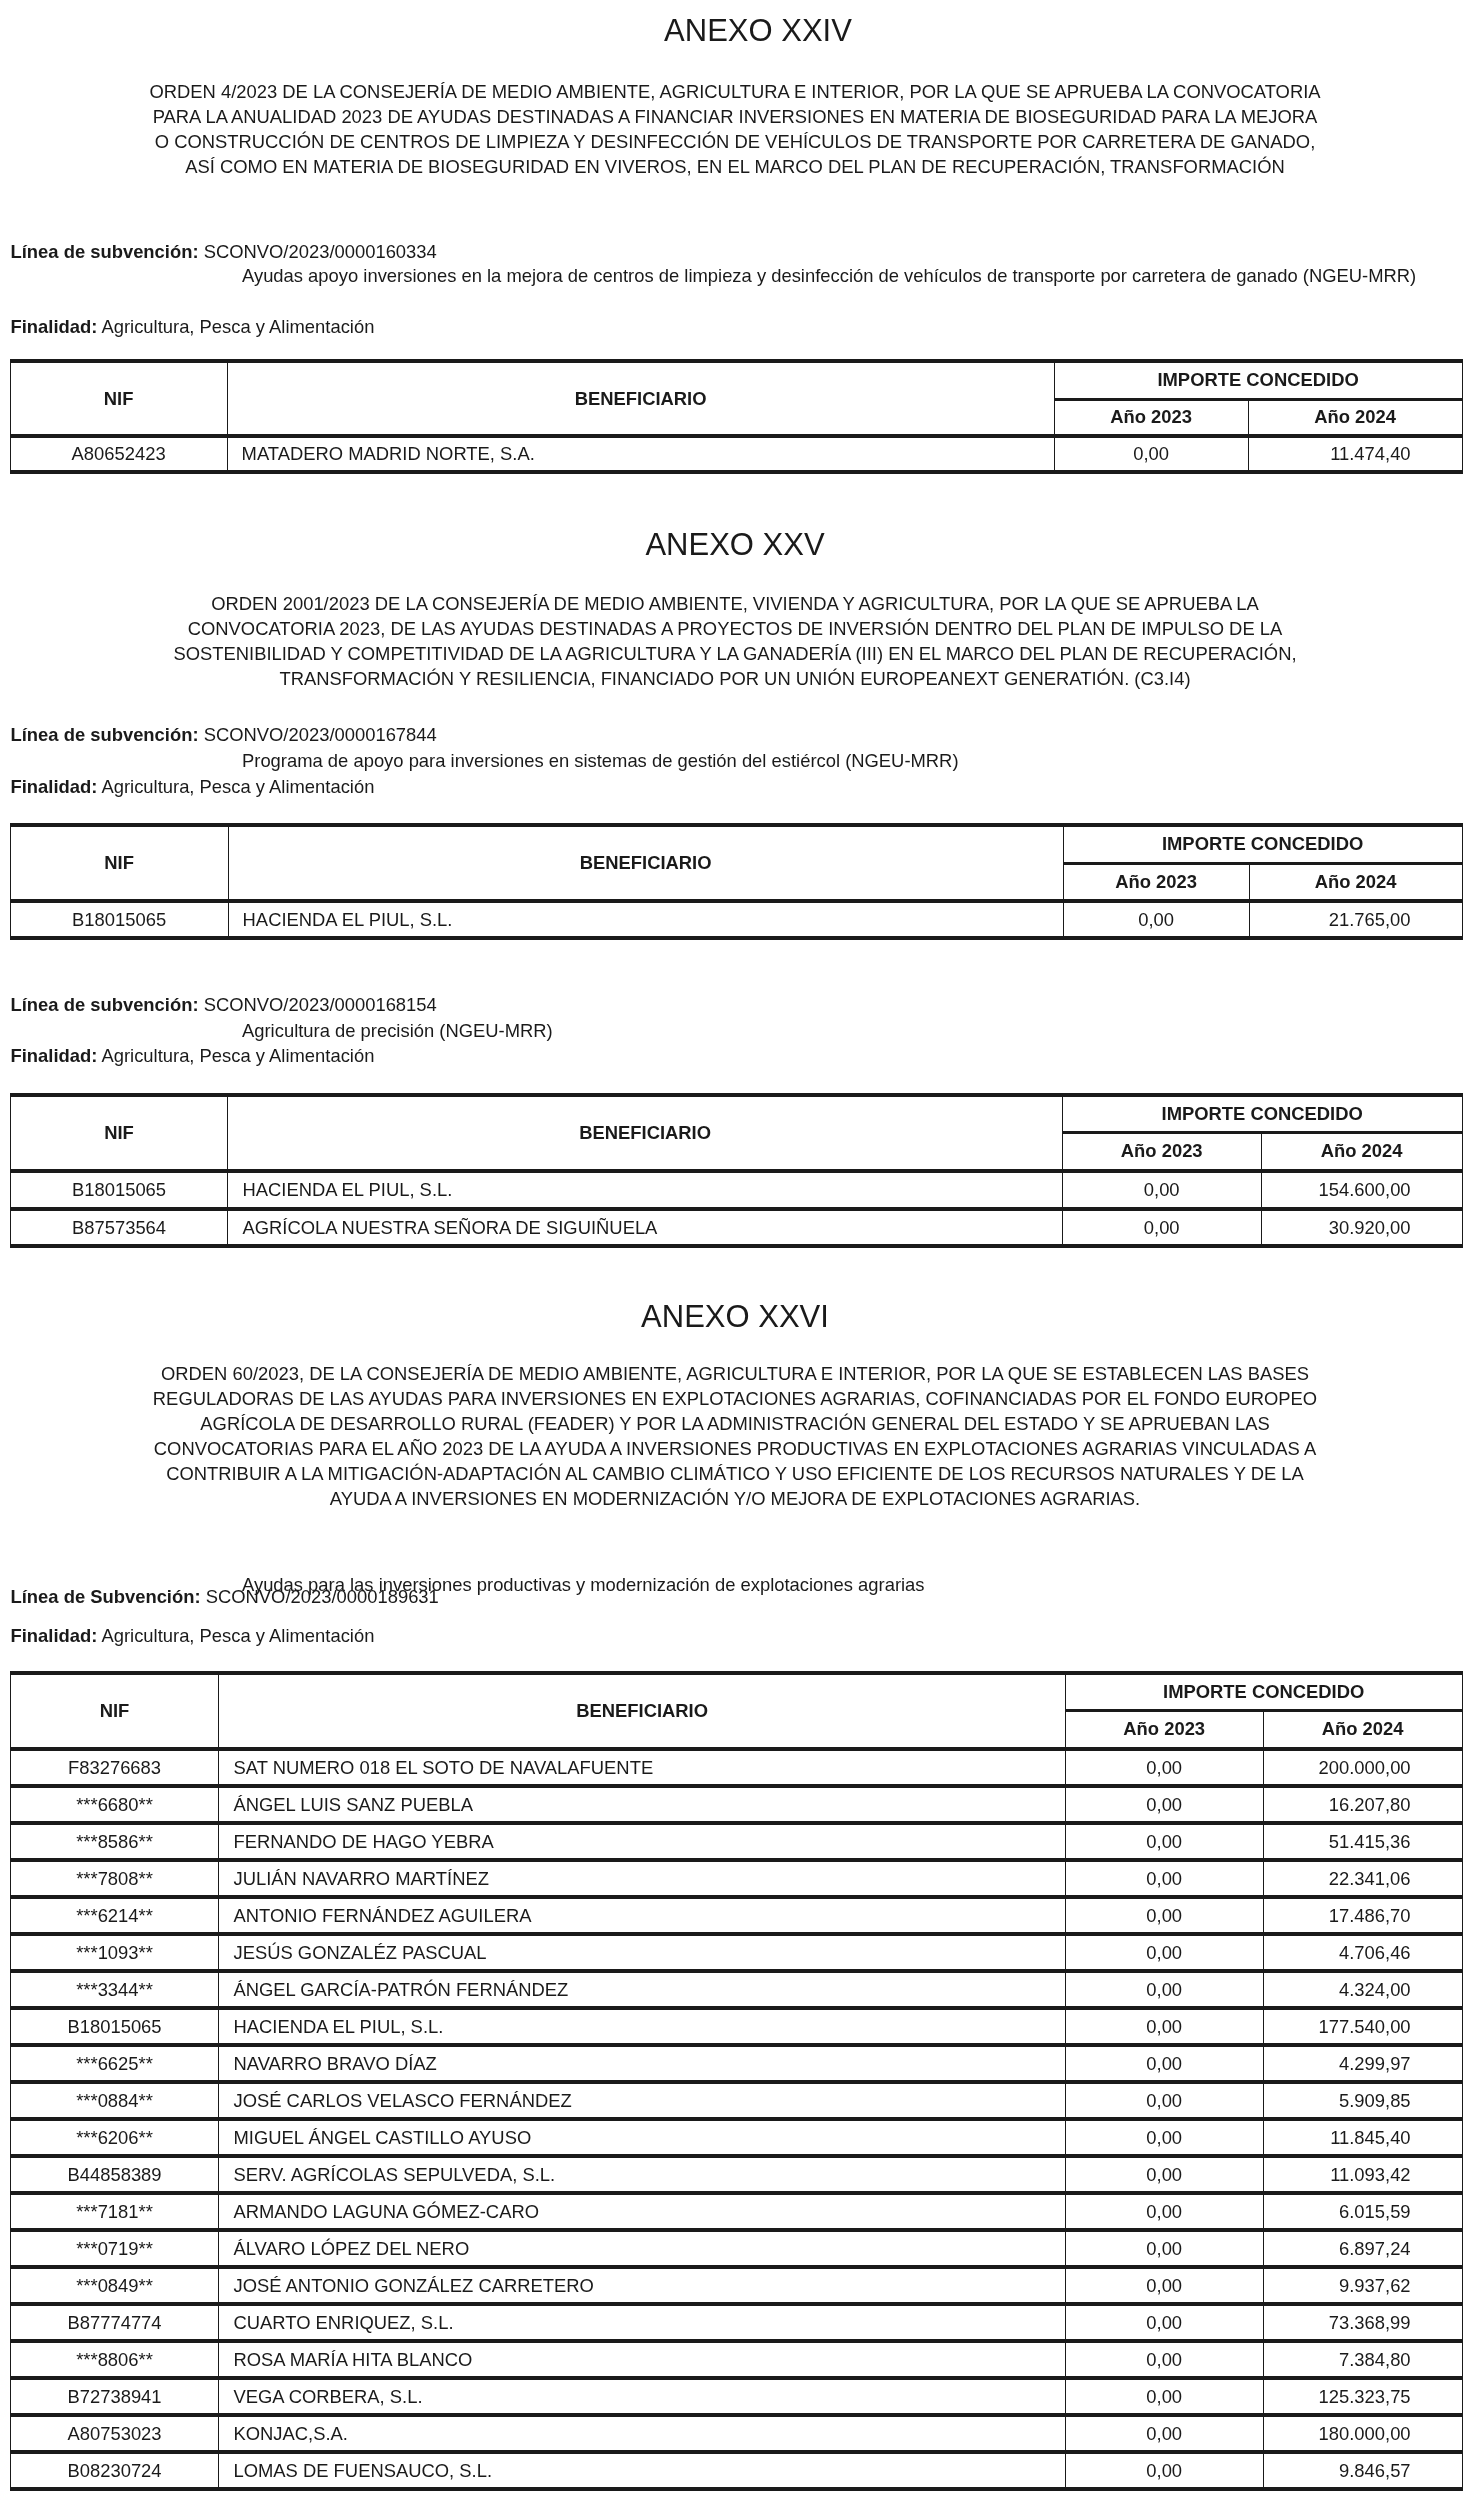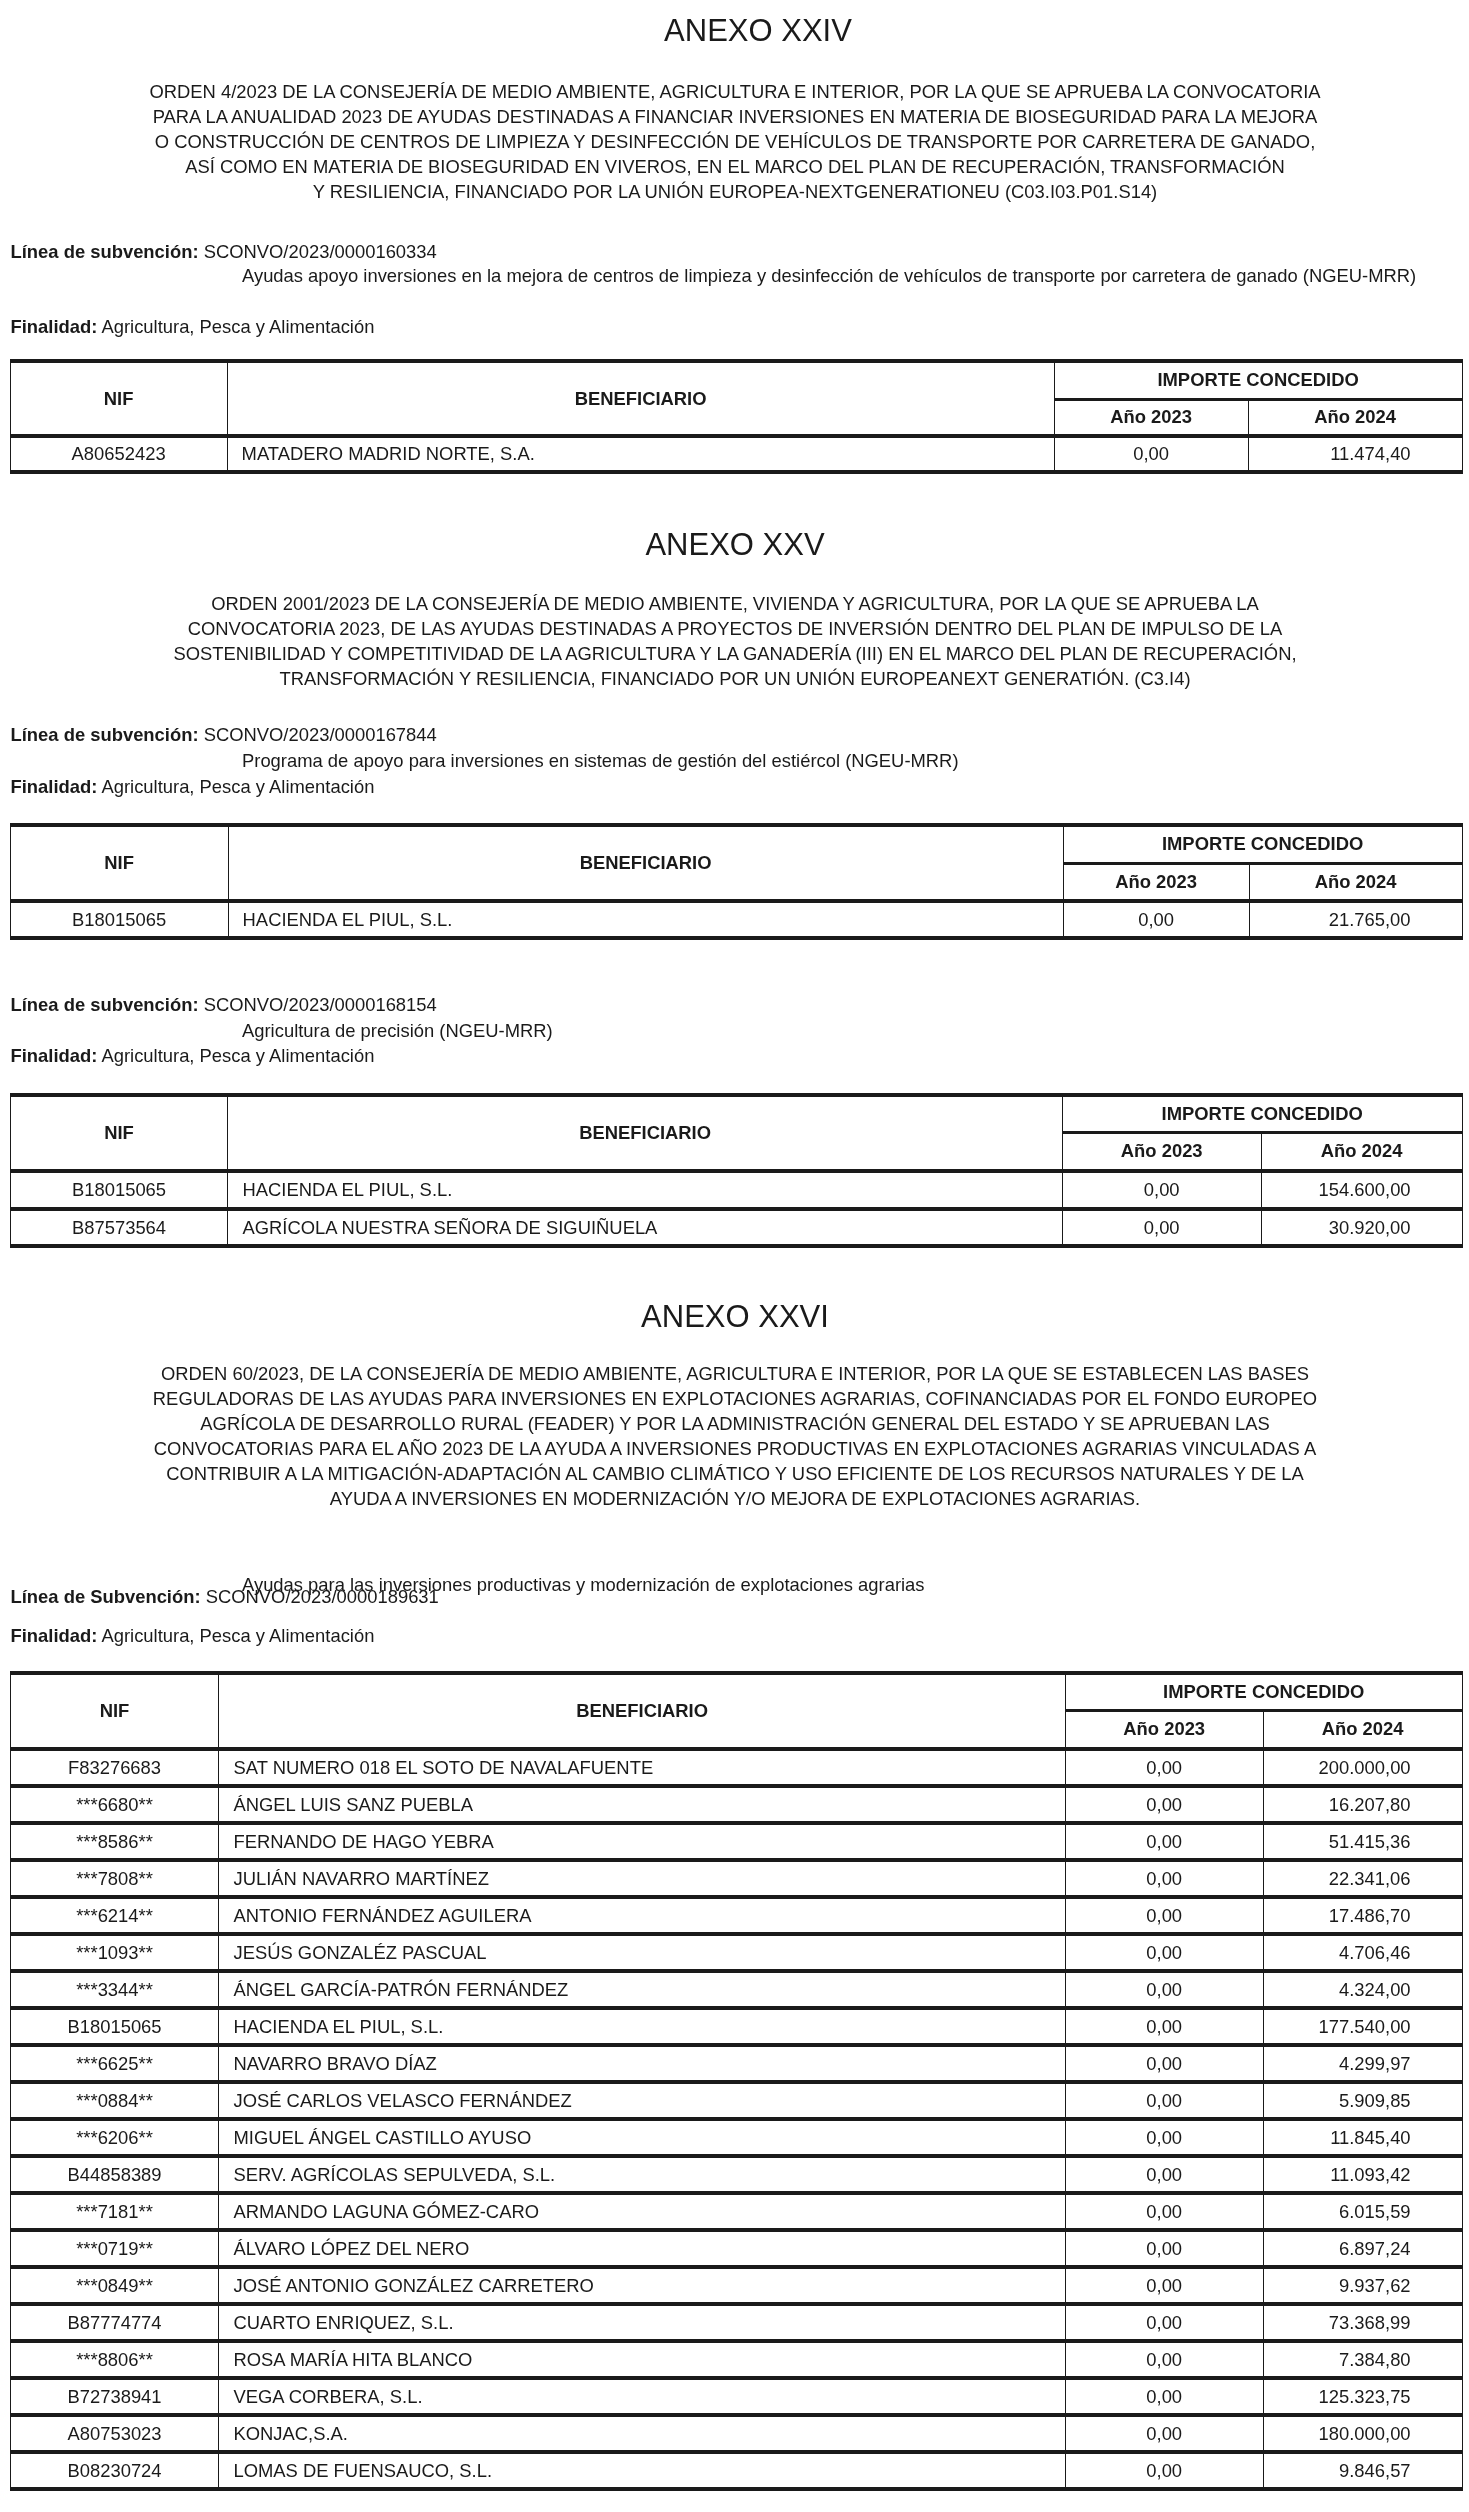--- a/index.html
+++ b/index.html
@@ -27,21 +27,20 @@
 </style>
 </head>
 <body>
 
 <div class="anexo" style="top:13px;padding-left:23px;">ANEXO XXIV</div>
 <div class="orden" style="top:79px;">
   <div>ORDEN 4/2023 DE LA CONSEJERÍA DE MEDIO AMBIENTE, AGRICULTURA E INTERIOR, POR LA QUE SE APRUEBA LA CONVOCATORIA</div>
   <div>PARA LA ANUALIDAD 2023 DE AYUDAS DESTINADAS A FINANCIAR INVERSIONES EN MATERIA DE BIOSEGURIDAD PARA LA MEJORA</div>
   <div>O CONSTRUCCIÓN DE CENTROS DE LIMPIEZA Y DESINFECCIÓN DE VEHÍCULOS DE TRANSPORTE POR CARRETERA DE GANADO,</div>
   <div>ASÍ COMO EN MATERIA DE BIOSEGURIDAD EN VIVEROS, EN EL MARCO DEL PLAN DE RECUPERACIÓN, TRANSFORMACIÓN</div>
-  <div>Y RESILIENCIA, FINANCIADO POR LA UNIÓN EUROPEA-NEXTGENERATIONEU (C03.I03.P01.S14)</div>
 </div>
 <div class="meta" style="top:240px;">
   <b>Línea de subvención:</b>
   <span>SCONVO/2023/0000160334</span>
 </div>
 <div class="desc just" style="top:264px;">Ayudas apoyo inversiones en la mejora de centros de limpieza y desinfección de vehículos de transporte por carretera de ganado (NGEU-MRR)</div>
 <div class="meta" style="top:315px;">
   <b>Finalidad:</b>
   <span>Agricultura, Pesca y Alimentación</span>
 </div>

